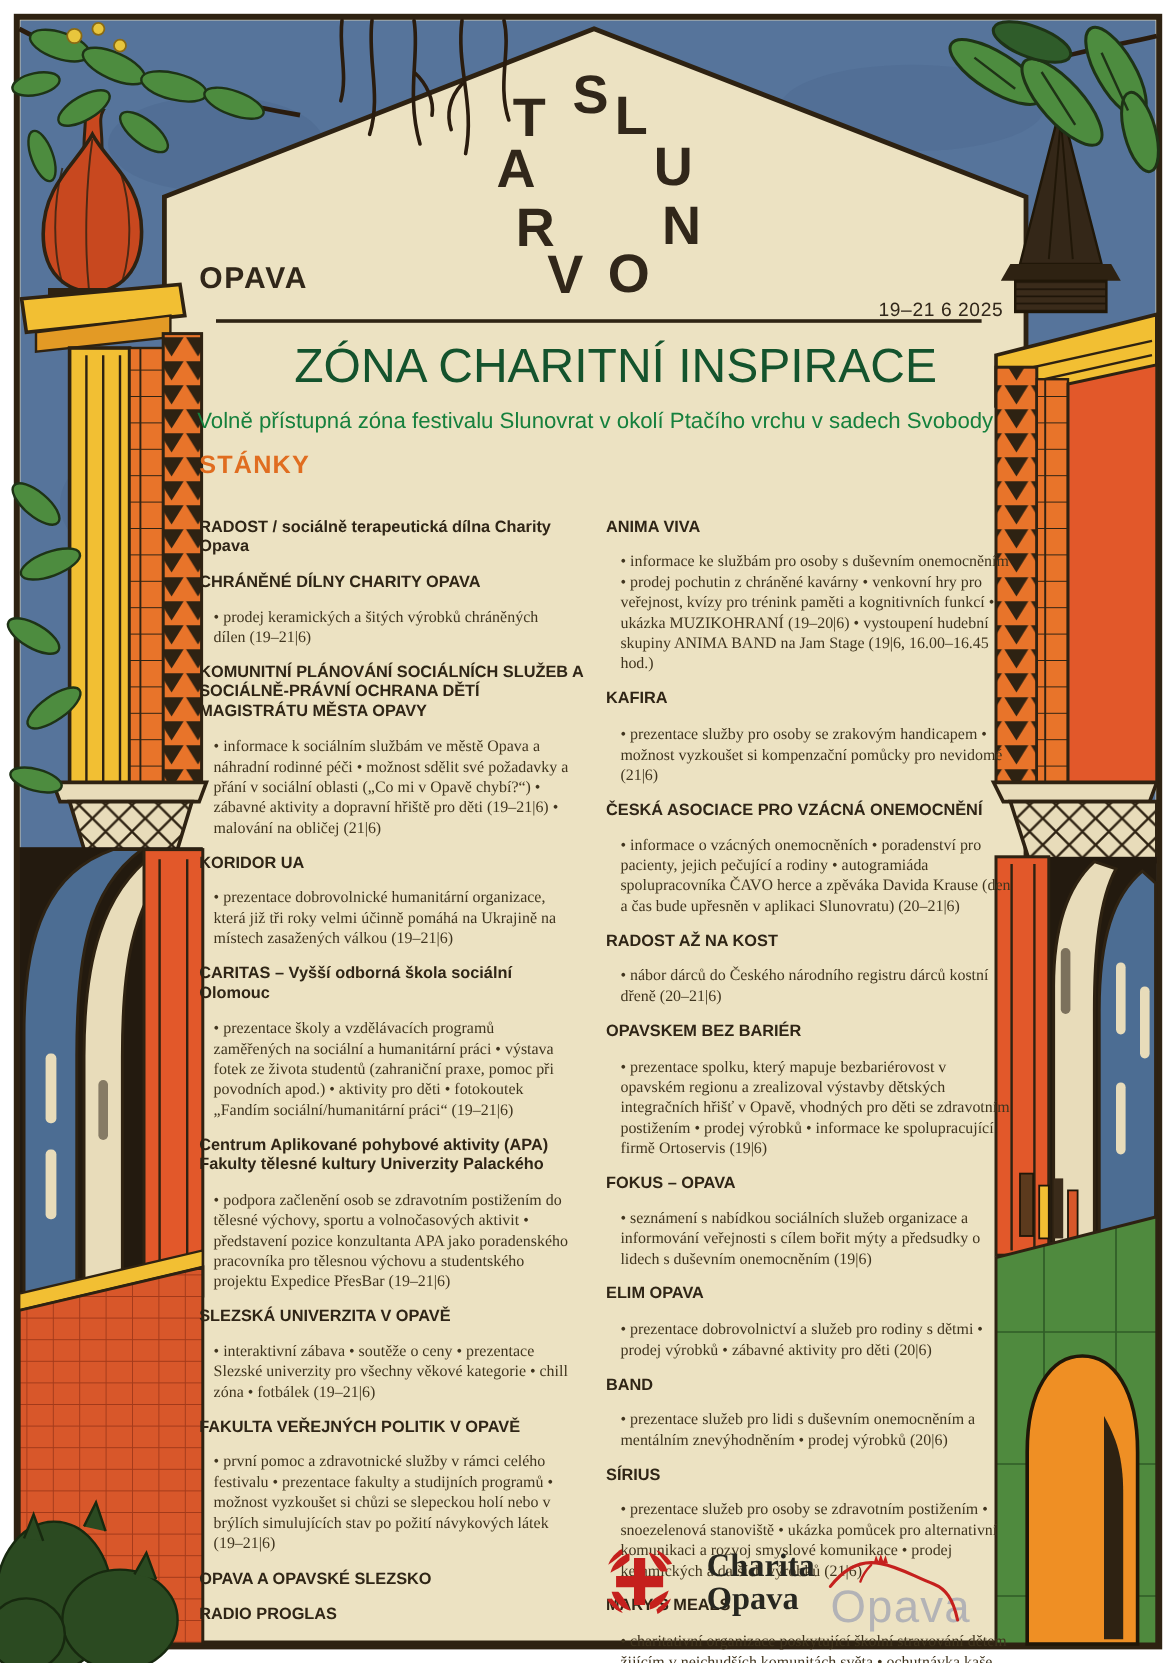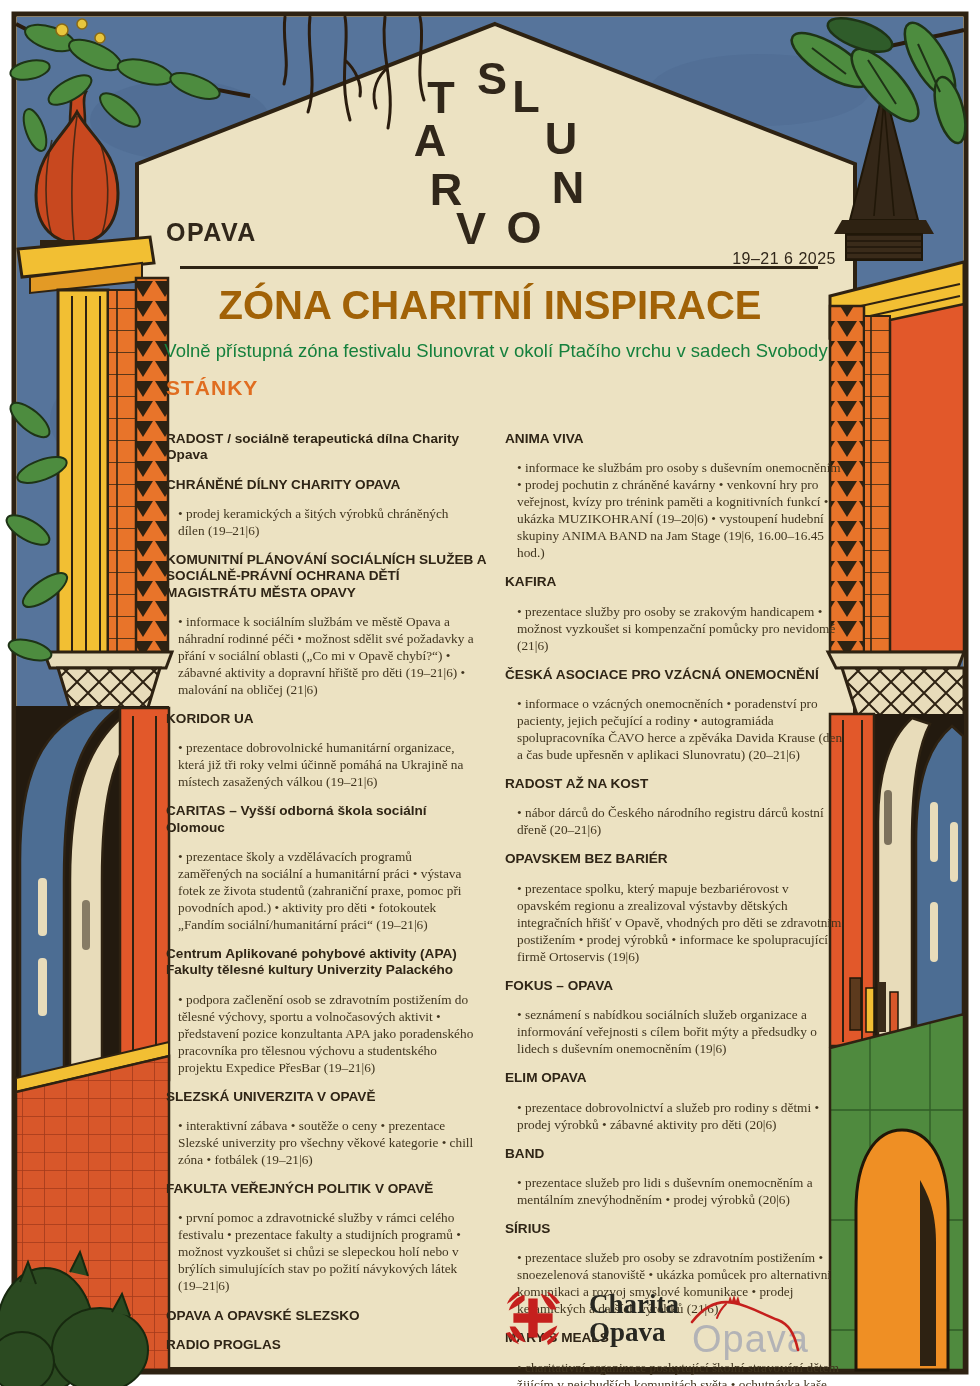--- a/index.html
+++ b/index.html
@@ -8,22 +8,22 @@
   .bg-svg{position:absolute;left:0;top:0;width:980px;height:1386px;display:block;}
   .content{position:absolute;left:0;top:0;width:980px;height:1386px;}
 
   .opava-label{position:absolute;left:166px;top:218px;font-size:25px;font-weight:700;
                letter-spacing:1.5px;color:#31271a;}
   .date-label{position:absolute;right:144px;top:218px;font-size:16px;font-weight:400;
               letter-spacing:.5px;color:#31271a;margin-top:32px;}
   .letter{position:absolute;transform:translate(-50%,-50%);font-size:45px;font-weight:700;
           color:#31271a;}
   .rule{position:absolute;left:180px;top:266px;width:638px;height:3px;background:#2e2414;}
-  .title{position:absolute;left:131px;top:283px;width:718px;text-align:center;
-         font-size:40px;font-weight:700;letter-spacing:0;color:#a16207;white-space:nowrap;}
+  .title{position:absolute;left:154px;top:283px;width:718px;text-align:center;
+         font-size:40px;font-weight:400;letter-spacing:0;color:#14532d;white-space:nowrap;}
   .subtitle{position:absolute;left:137px;top:340px;width:718px;text-align:center;
             font-size:18.5px;font-weight:500;color:#15803d;}
   .section-heading{position:absolute;left:166px;top:376px;font-size:21px;font-weight:800;
                    letter-spacing:1px;color:#e06d20;}
 
   .col{position:absolute;top:431px;}
   .col-left{left:166px;width:320px;}
   .col-right{left:505px;width:350px;}
   .entry{margin:0 0 13px 0;}
   .entry h3{margin:0 0 2px 0;font-size:13.6px;line-height:1.2;font-weight:800;color:#2f2516;}

